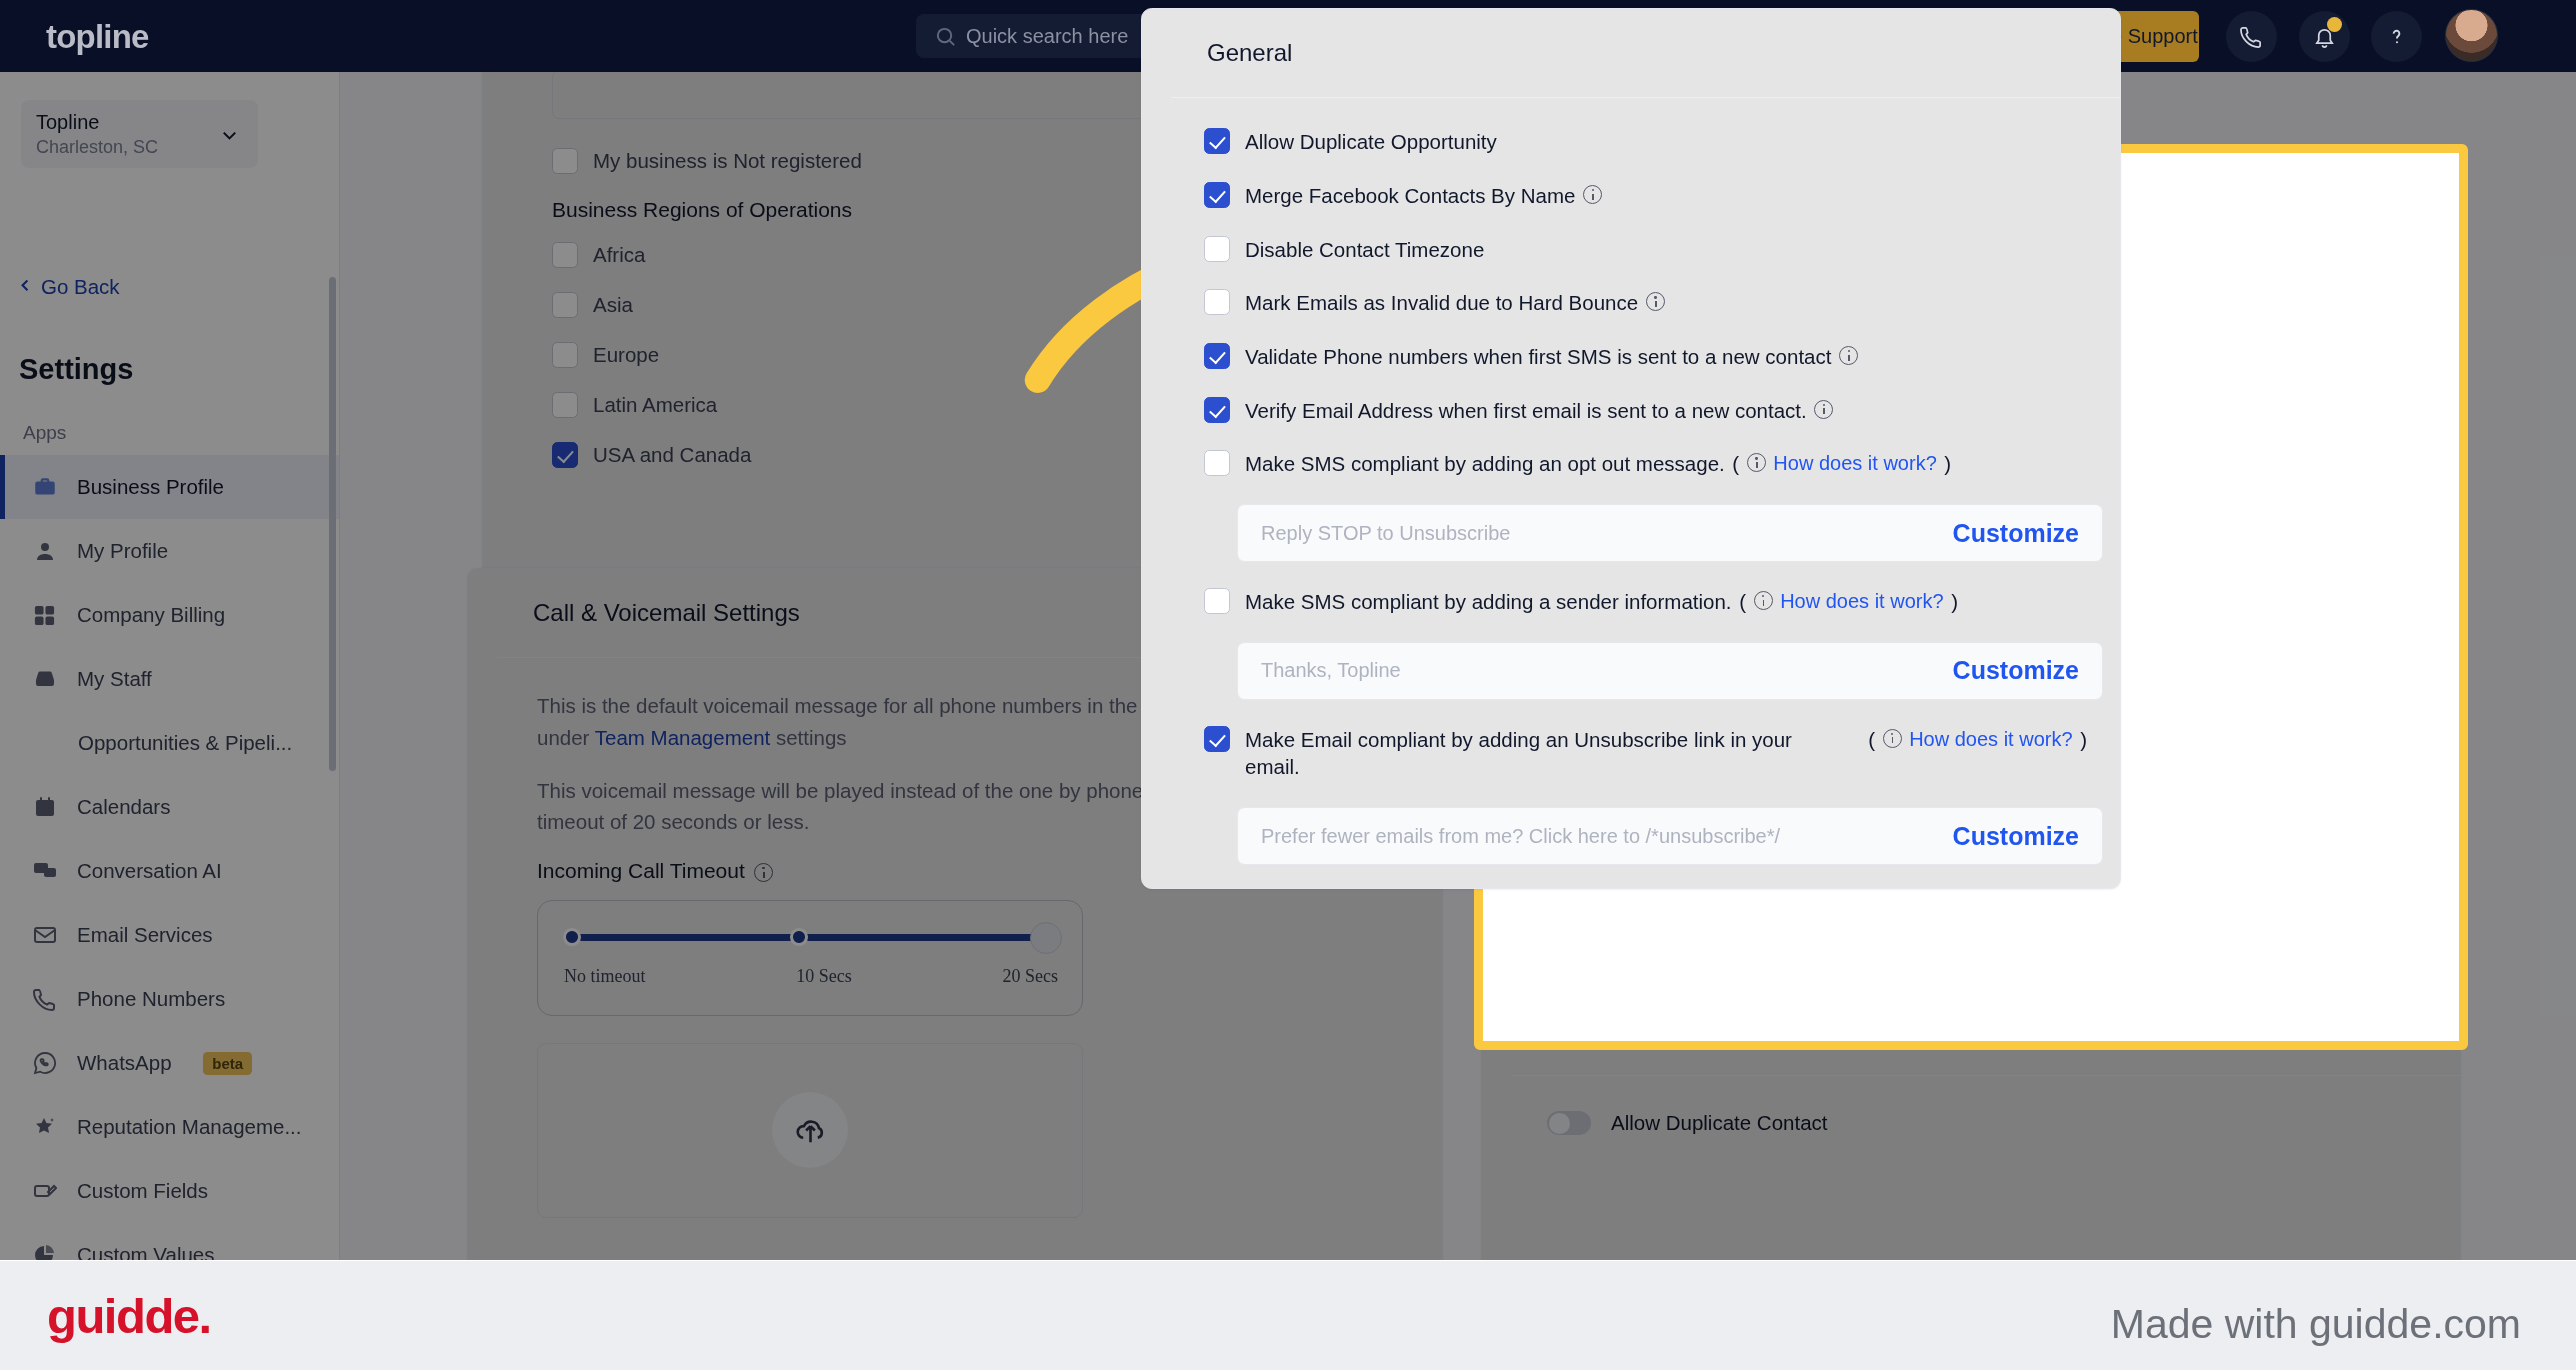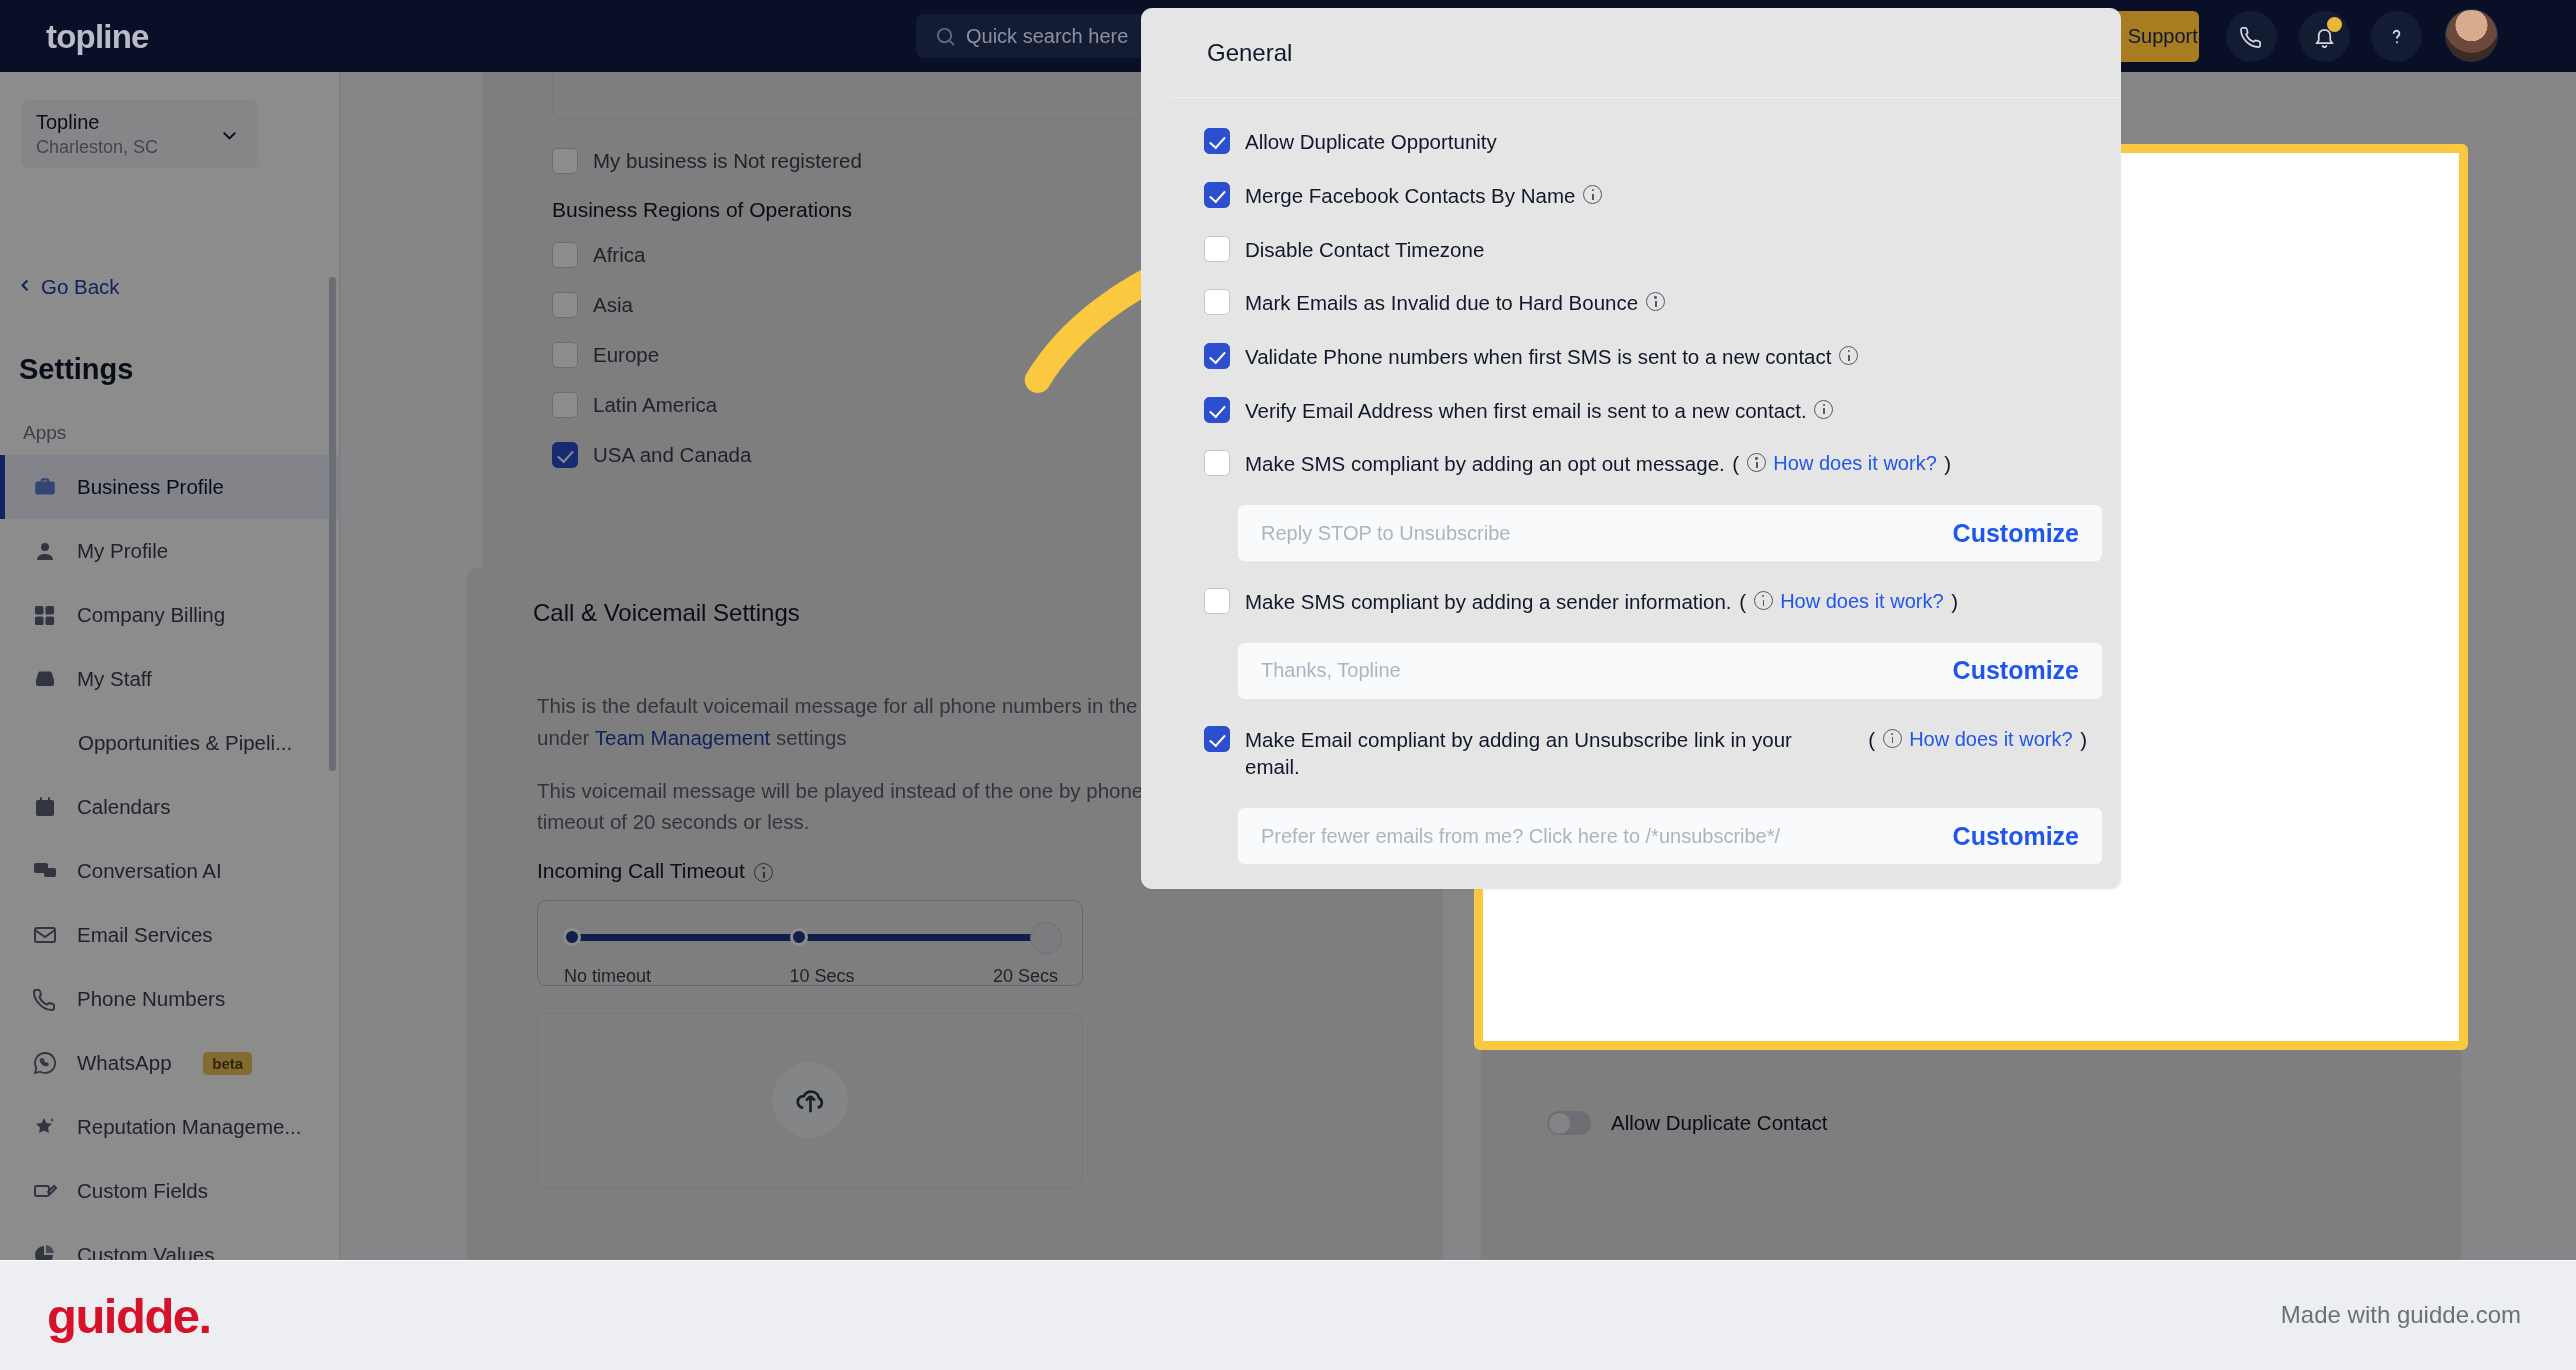--- a/index.html
+++ b/index.html
@@ -173,22 +173,22 @@
   
   #card-call { left:127px; top:496px; width:976px; height:745px; }
   #card-call .body { padding:32px 40px; }
   .p-text { font-size:20.5px; color:#5b6275; line-height:1.55; margin-bottom:21px; }
   .link-blue { color:#1d40af; font-weight:400;text-align:right; }
   .field-title {
     font-size:21px; color:#11182c; font-weight:500;
     display:flex; align-items:center; gap:9px; margin:13.7px 0 16.7px 0;
   }
   #slider-box {
-    width:546px; height:86px; border:0.8px solid #b9bdc9; border-radius:9px;
-    padding:24px 26px 0 26px; position:relative;
+    width:546px; height:116px; border:0.8px solid #b9bdc9; border-radius:15px;
+    padding:24px 26px 0 26px; position:relative;font-family:Liberation Serif, serif;
   }
   #slider-track {
     position:absolute; left:30px; top:33px; width:471px; height:6.8px;
     background:#1e3a8a; border-radius:3.8px;
   }
   .slider-knob {
     position:absolute; top:-5.3px; width:17.5px; height:17.5px; border-radius:50%;
     background:#1e3a8a; border:3px solid #ffffff;
   }
   #knob-a { left:-4.6px; }
@@ -277,21 +277,21 @@
   #footer {
     position:absolute; left:0; top:1261px; width:2576px; height:110px;
     background:#eceef1;
   }
   #guidde-logo {
     position:absolute; left:47px; top:27px;
     font-size:49px; font-weight:700; color:#d6122a; letter-spacing:-1.5px;
   }
   #made-with {
     position:absolute; right:55px; top:40px;
-    font-size:24px; color:#6c7079;
+    font-size:41px; color:#6c7079;
   }
 </style>
 </head>
 <body>
 
 <div id="app">
 
   <div id="sidebar">
     <div id="locswitch">
       <div class="l1">Topline</div>

